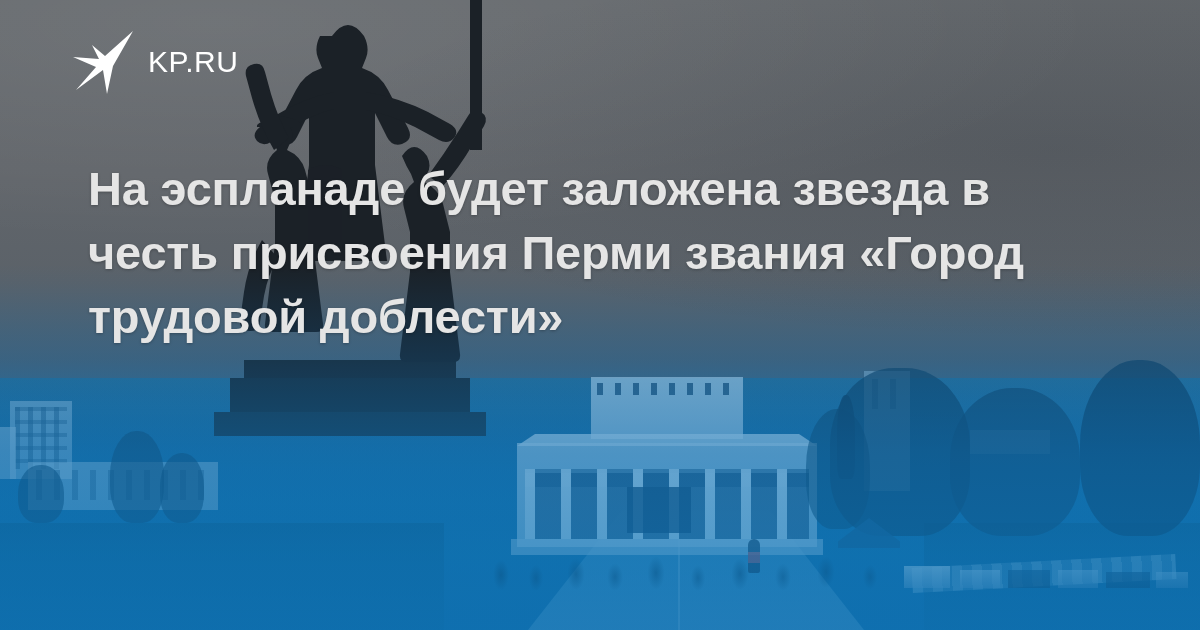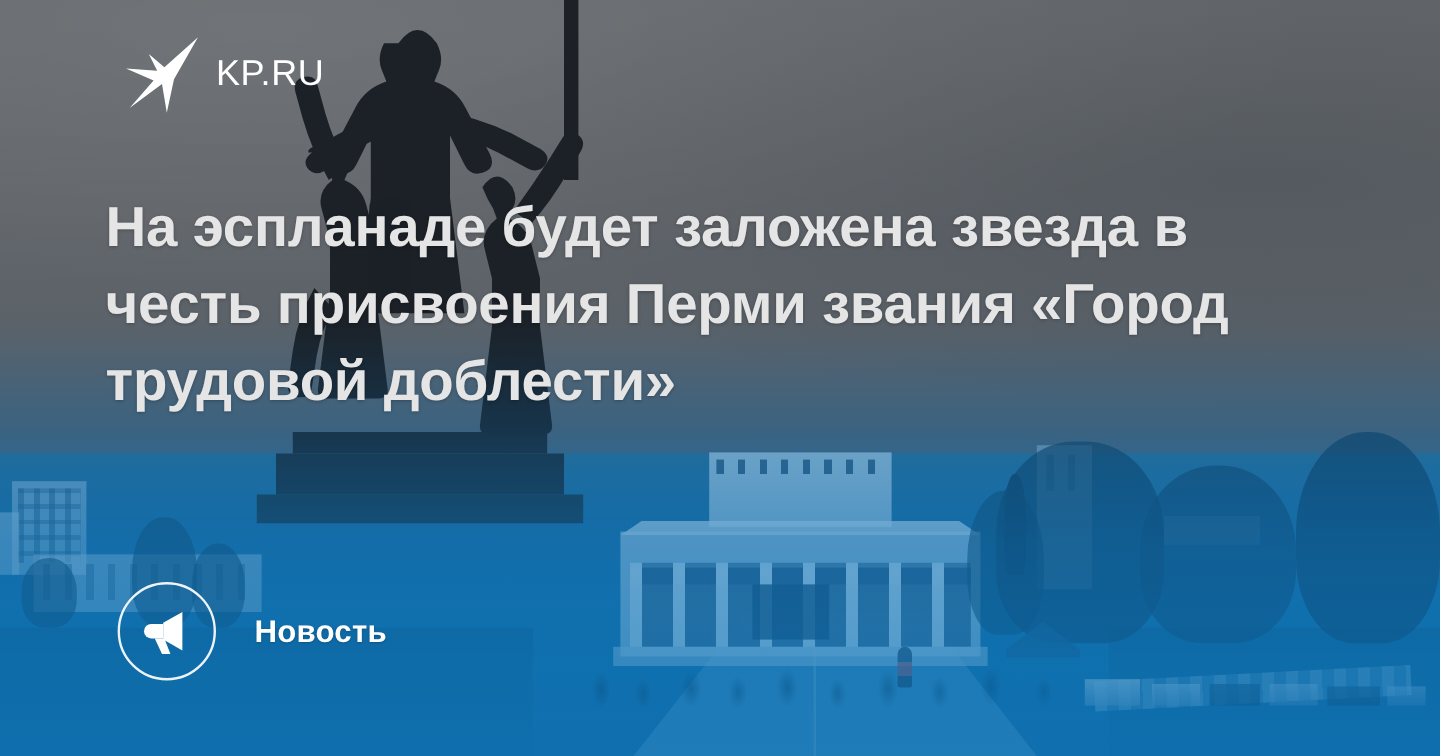--- a/index.html
+++ b/index.html
@@ -196,21 +196,21 @@
       rgba(12,108,176,.52) 72%,
       rgba(10,112,180,.62) 88%,
       rgba(10,110,178,.66) 100%);
     pointer-events:none;
   }
 
   
   .content { position:absolute; inset:0; }
 
   .brand {
-    position:absolute; left:104px; top:28px;
+    position:absolute; left:72px; top:28px;
     display:flex; align-items:center; gap:14px;
   }
   .brand-logo { width:62px; height:68px; display:block; }
   .brand-name {
     color:#fff; font-size:30px; font-weight:400; letter-spacing:.5px;
     line-height:1; white-space:nowrap;
   }
 
   .headline {
     position:absolute; left:88px; top:157px;
@@ -336,27 +336,15 @@
       <svg class="brand-logo" viewBox="0 0 62 68" xmlns="http://www.w3.org/2000/svg" aria-hidden="true">
         <g fill="#ffffff">
           <path d="M61 3 L33 28 L20 17 L27 31 L1 29 L24 39 L4 62 L31 42 L35 66 L41 38 L61 3 Z"></path>
         </g>
       </svg>
       <div class="brand-name">KP.RU</div>
     </div>
 
     <h1 class="headline">На эспланаде будет заложена звезда в честь присвоения Перми звания «Город трудовой доблести»</h1>
 
-    <div class="badge">
-      <div class="badge-circle">
-        <svg class="megaphone-icon" viewBox="0 0 42 42" xmlns="http://www.w3.org/2000/svg" aria-hidden="true">
-          <g fill="#ffffff">
-            <path d="M34 5 L18 14 v14 l16 9 z"></path>
-            <path d="M8 15 h10 v12 H8 a6 6 0 0 1 0 -12 z"></path>
-            <path d="M11 27 h8 l5 13 -7 0 z"></path>
-          </g>
-        </svg>
-      </div>
-      <div class="badge-label">Новость</div>
-    </div>
 
   </div>
 </div>
 
 </body></html>

